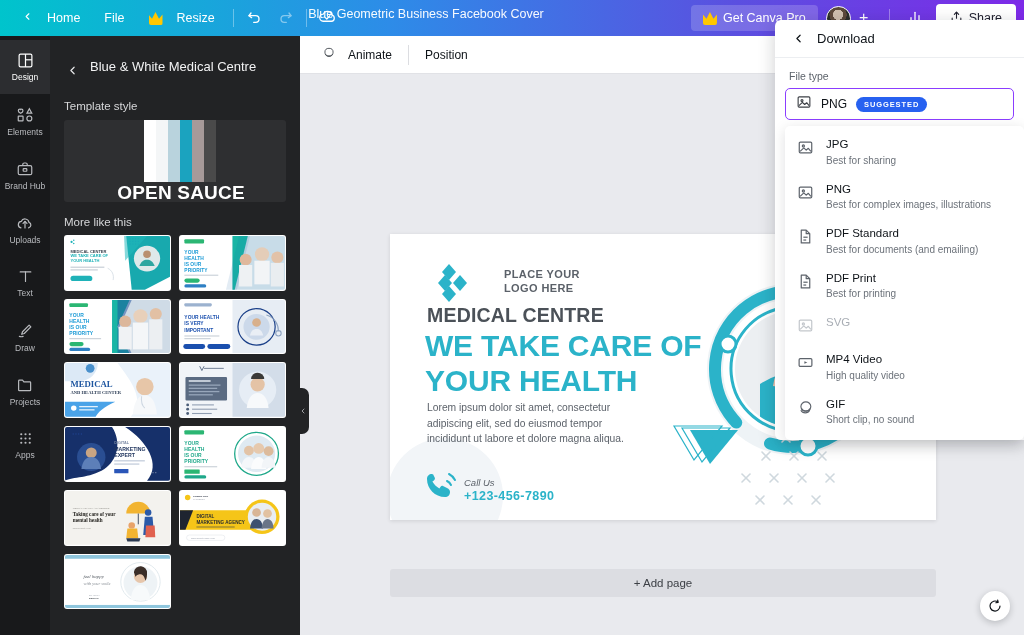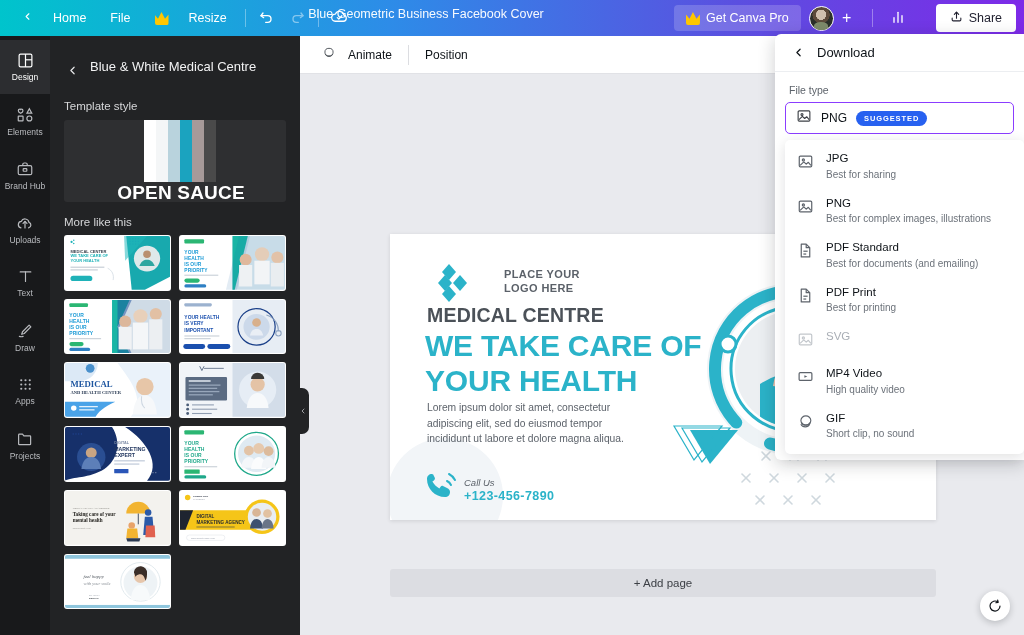--- a/index.html
+++ b/index.html
@@ -13,21 +13,21 @@
 
   
   .topbar {
     position: absolute; top: 0; left: 0; width: 1024px; height: 36px;
     background: linear-gradient(90deg, #00c4cc 0%, #2d8ce8 38%, #5b4fe0 72%, #7d2ae8 100%);
     display: flex; align-items: center; color: #fff;
     font-size: 12.5px;
   }
   .tb-left { display: flex; align-items: center; gap: 0; padding-left: 10px; }
   .tb-item {
-    display: flex; align-items: center; gap: 20px;
+    display: flex; align-items: center; gap: 14px;
     padding: 6px 12px; border-radius: 4px; cursor: pointer;
     color: #ffffff; white-space: nowrap;
   }
   .tb-sep { width: 1px; height: 18px; background: rgba(255,255,255,.35); margin: 0 6px; }
   .crown {
     width: 14px; height: 14px; display: inline-block;
     background: #ffc700; border-radius: 2px;
     -webkit-clip-path: polygon(0% 100%, 0% 25%, 25% 55%, 50% 8%, 75% 55%, 100% 25%, 100% 100%);
     clip-path: polygon(0% 100%, 0% 25%, 25% 55%, 50% 8%, 75% 55%, 100% 25%, 100% 100%);
   }
@@ -68,21 +68,21 @@
   }
   .plus-btn {
     width: 22px; height: 22px; border-radius: 50%; color: #fff;
     display: flex; align-items: center; justify-content: center;
     font-size: 16px; line-height: 1; cursor: pointer;
   }
   .share-btn {
     display: flex; align-items: center; gap: 6px;
     background: #ffffff; color: #1f1f2e;
     padding: 6px 14px; border-radius: 4px; font-size: 12.5px;
-    font-weight: 400; cursor: pointer; margin-left: 19px;
+    font-weight: 400; cursor: pointer; margin-left: 2px;
   }
 
   
   .rail {
     position: absolute; left: 0; top: 36px; width: 50px; height: 599px;
     background: #18191b; display: flex; flex-direction: column; align-items: center;
     padding-top: 4px;
   }
   .rail-item {
     width: 50px; height: 54px; display: flex; flex-direction: column;
@@ -182,24 +182,23 @@
     font-size: 11.5px; color: #3d4046; cursor: pointer;
   }
   .help-fab {
     position: absolute; right: 14px; bottom: 14px; width: 30px; height: 30px;
     background: #ffffff; border-radius: 50%; box-shadow: 0 2px 7px rgba(14,19,24,.22);
     display: flex; align-items: center; justify-content: center; cursor: pointer;
   }
 
   
   .dlpanel {
-    position: absolute; right: 0; top: 34px; width: 249px;
+    position: absolute; right: 0; top: 20px; width: 249px;
     background: #ffffff; border-radius: 6px 0 0 6px;
     box-shadow: 0 4px 18px rgba(14,19,24,.20); z-index: 20;
-    padding-bottom: 6px;
   }
   .dl-head {
     display: flex; align-items: center; gap: 8px; height: 38px;
     padding: 0 12px; border-bottom: 1px solid #eceef1;
   }
   .dl-back {
     width: 22px; height: 22px; display: flex; align-items: center; justify-content: center;
     color: #0e1318; cursor: pointer; border-radius: 4px;
   }
   .dl-title { font-size: 13px; color: #0e1318; }
@@ -367,46 +366,46 @@
       <span>Text</span>
     </div>
     <div class="rail-item">
       <span>
         <svg width="18" height="18" viewBox="0 0 24 24" fill="none" stroke="currentColor" stroke-width="1.6" stroke-linecap="round" stroke-linejoin="round">
             <path d="M17.5 4.2 19.8 6.5 11 15.3l-3.4 1.1 1.1-3.4z"></path>
             <path d="M4.5 19.2c1.6.6 3.4.6 5 0"></path>
           </svg>
       </span>
       <span>Draw</span>
+    </div>
+    <div class="rail-item">
+      <span>
+        <svg width="18" height="18" viewBox="0 0 24 24" fill="none" stroke="currentColor" stroke-width="1.6" stroke-linejoin="round">
+            <path d="M3.5 18.5v-12a1 1 0 0 1 1-1h4.2l1.8 2.2h8a1 1 0 0 1 1 1v9.8a1 1 0 0 1-1 1h-14a1 1 0 0 1-1-1z"></path>
+          </svg>
+      </span>
+      <span>Projects</span>
     </div>
     <div class="rail-item">
       <span>
         <svg width="17" height="17" viewBox="0 0 24 24" fill="currentColor">
             <g>
               <circle cx="6" cy="6" r="1.5"></circle>
               <circle cx="12" cy="6" r="1.5"></circle>
               <circle cx="18" cy="6" r="1.5"></circle>
               <circle cx="6" cy="12" r="1.5"></circle>
               <circle cx="12" cy="12" r="1.5"></circle>
               <circle cx="18" cy="12" r="1.5"></circle>
               <circle cx="6" cy="18" r="1.5"></circle>
               <circle cx="12" cy="18" r="1.5"></circle>
               <circle cx="18" cy="18" r="1.5"></circle>
             </g>
           </svg>
       </span>
       <span>Apps</span>
-    </div>
-    <div class="rail-item">
-      <span>
-        <svg width="18" height="18" viewBox="0 0 24 24" fill="none" stroke="currentColor" stroke-width="1.6" stroke-linejoin="round">
-            <path d="M3.5 18.5v-12a1 1 0 0 1 1-1h4.2l1.8 2.2h8a1 1 0 0 1 1 1v9.8a1 1 0 0 1-1 1h-14a1 1 0 0 1-1-1z"></path>
-          </svg>
-      </span>
-      <span>Projects</span>
     </div>
   </div>
 
   <div class="panel">
     <div class="panel-head">
       <div class="panel-back">
         <svg width="13" height="13" viewBox="0 0 24 24" fill="none" stroke="currentColor" stroke-width="2.2" stroke-linecap="round" stroke-linejoin="round">
             <polyline points="15 18 9 12 15 6"></polyline>
           </svg>
       </div>

